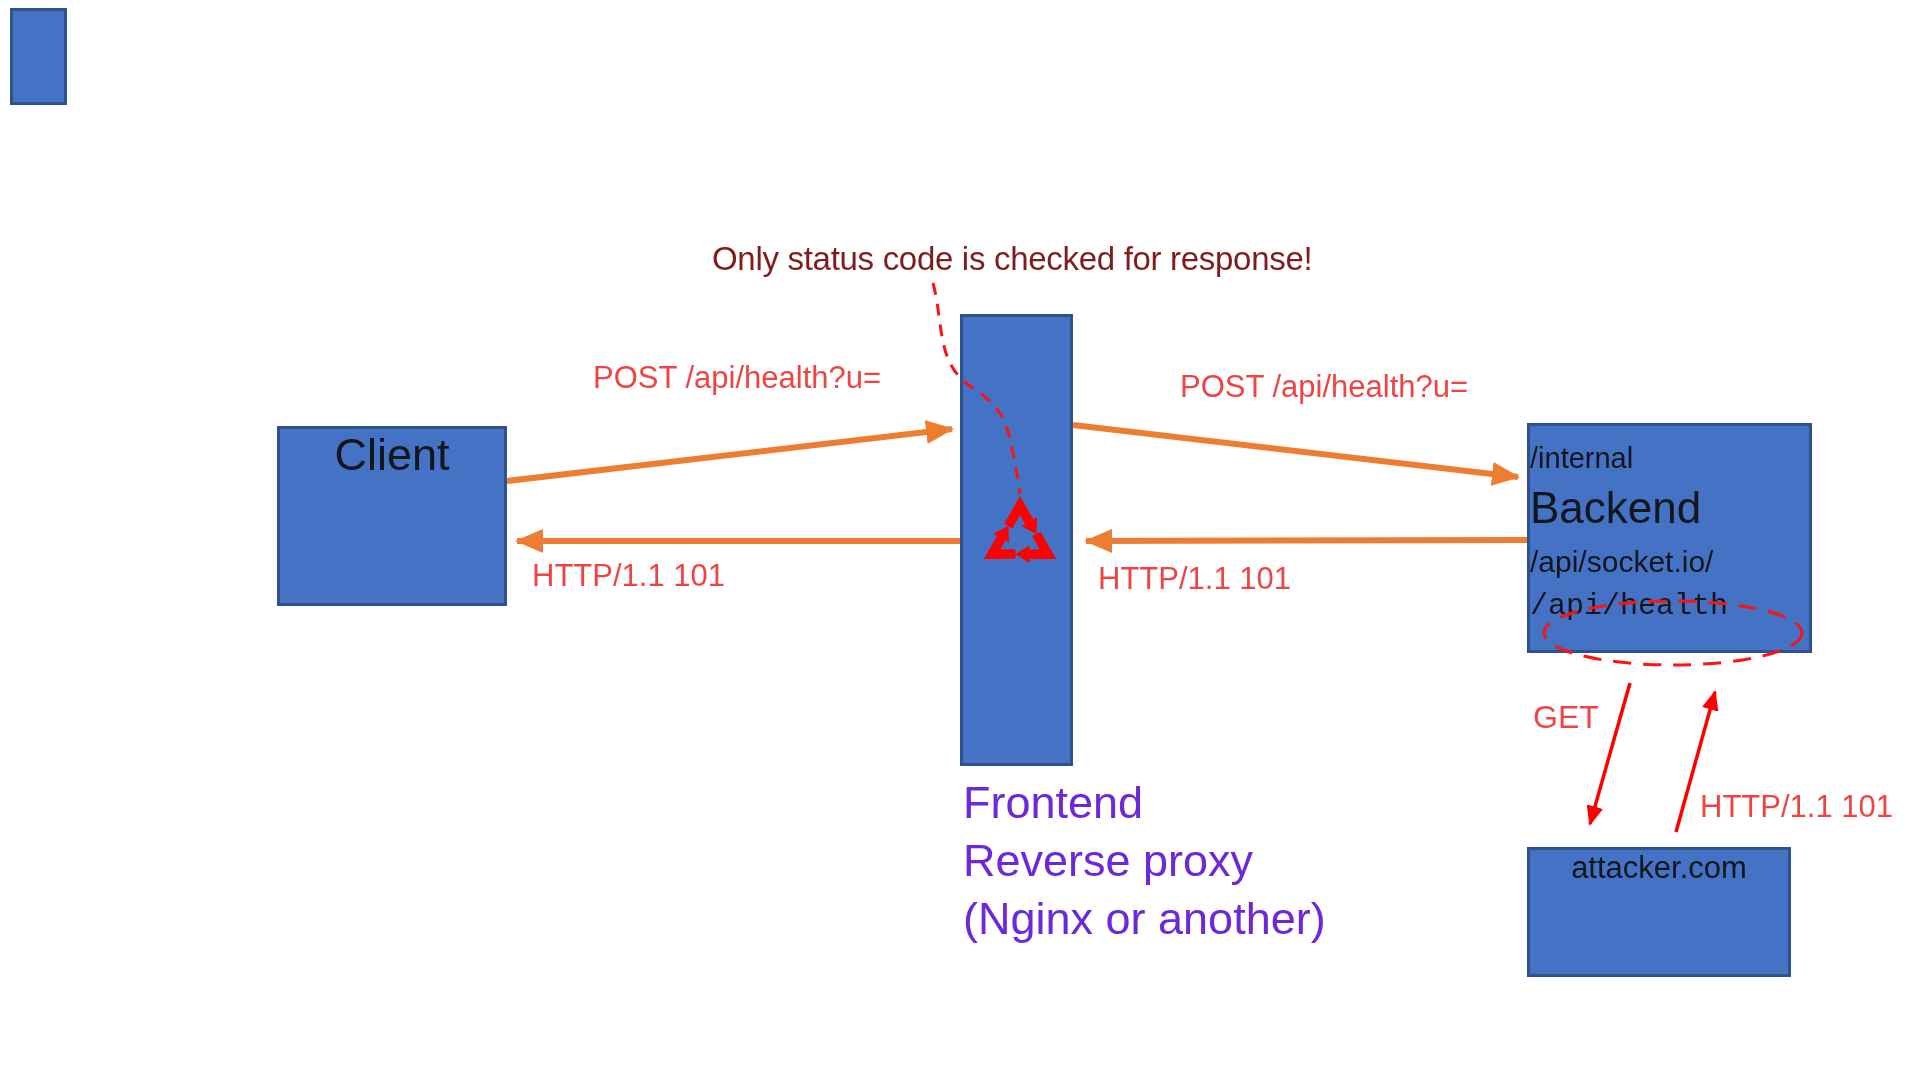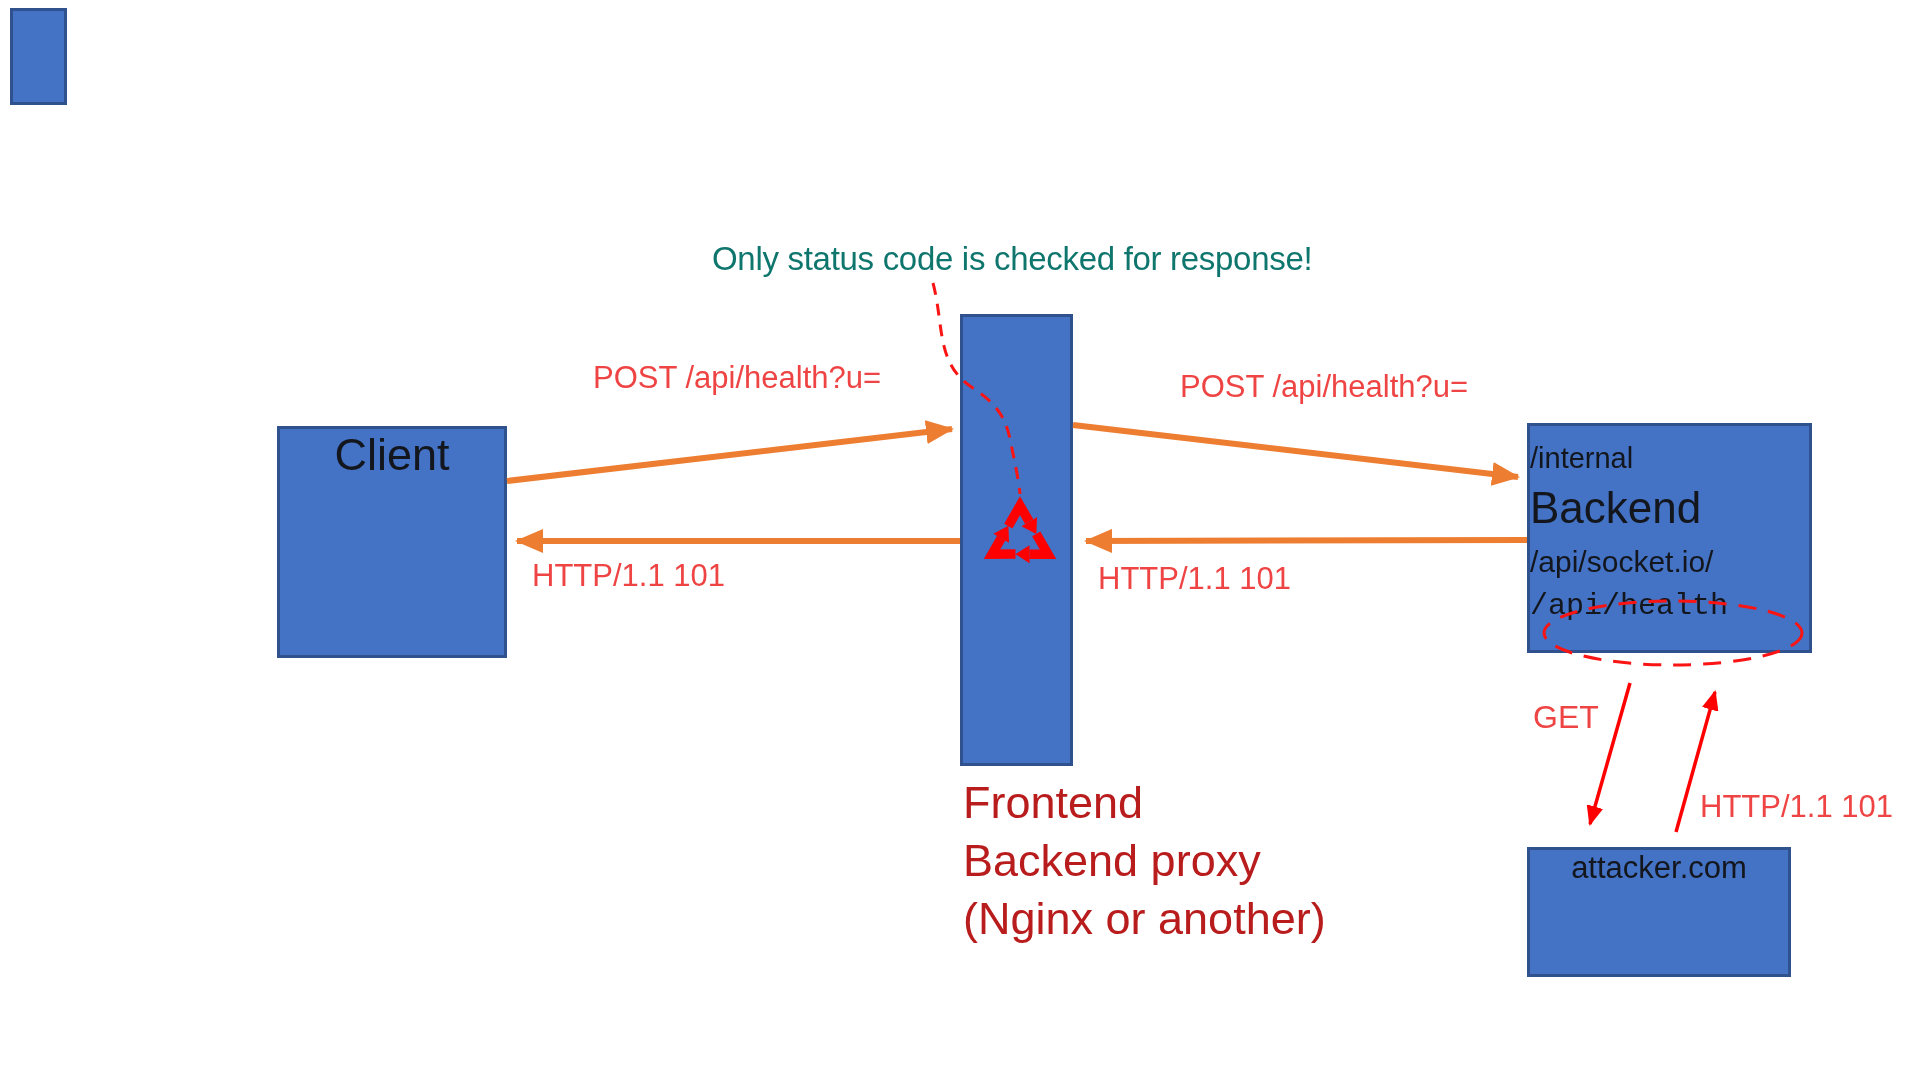--- a/index.html
+++ b/index.html
@@ -5,39 +5,39 @@
   html,body{margin:0;padding:0;background:#ffffff;}
   #canvas{
     position:relative;width:1920px;height:1080px;background:#ffffff;overflow:hidden;
     font-family:"Liberation Sans","DejaVu Sans",sans-serif;color:#111111;
   }
   .node{
     position:absolute;background:#4472C4;border:3px solid #2F528F;box-sizing:border-box;
     display:flex;align-items:flex-start;justify-content:center;color:#13161c;
   }
   #corner-rect{left:10px;top:8px;width:57px;height:97px;}
-  #client-box{left:277px;top:426px;width:230px;height:232px;}
+  #client-box{left:277px;top:426px;width:230px;height:180px;}
   #client-box .node-label{font-size:45px;}
   #proxy-box{left:960px;top:314px;width:113px;height:452px;}
   #backend-box{left:1527px;top:423px;width:285px;height:230px;flex-direction:column;justify-content:flex-start;padding-top:16px;}
   #attacker-box{left:1527px;top:847px;width:264px;height:130px;}
   #attacker-box .node-label{font-size:31px;}
   .backend-line{font-size:29px;line-height:1.16;}
   .backend-title{font-size:44px;line-height:1.1;margin-top:8px;}
   .backend-sub{font-size:30px;line-height:1.2;margin-top:12px;}
   .backend-health{font-size:30px;line-height:1.2;margin-top:8px;font-family:Liberation Mono, monospace;}
   .edge-label{position:absolute;font-size:31px;white-space:nowrap;color:#ef4444;}
-  #label-annotation{position:absolute;left:712px;top:240px;font-size:33px;letter-spacing:-0.3px;white-space:nowrap;color:#0f766e;}
+  #label-annotation{position:absolute;left:712px;top:240px;font-size:33px;letter-spacing:-0.3px;white-space:nowrap;color:#7f1d1d;}
   #label-post-left{left:593px;top:360px;}
   #label-post-right{left:1180px;top:369px;}
   #label-http-left{left:532px;top:558px;}
   #label-http-mid{left:1098px;top:561px;}
   #label-get{left:1533px;top:699px;font-size:32px;}
   #label-http-bottom{left:1700px;top:789px;}
-  #proxy-caption{position:absolute;left:963px;top:774px;font-size:45px;line-height:58px;white-space:nowrap;color:#b91c1c;}
+  #proxy-caption{position:absolute;left:963px;top:774px;font-size:45px;line-height:58px;white-space:nowrap;color:#6d28d9;}
   #overlay{position:absolute;left:0;top:0;width:1920px;height:1080px;pointer-events:none;}
 </style>
 </head>
 <body>
 
 <div id="canvas">
 
   <div class="node" id="corner-rect"></div>
 
   <div id="label-annotation">Only status code is checked for response!</div>
@@ -61,21 +61,21 @@
 
   <div class="edge-label" id="label-post-left">POST /api/health?u=</div>
   <div class="edge-label" id="label-post-right">POST /api/health?u=</div>
   <div class="edge-label" id="label-http-left">HTTP/1.1 101</div>
   <div class="edge-label" id="label-http-mid">HTTP/1.1 101</div>
   <div class="edge-label" id="label-get">GET</div>
   <div class="edge-label" id="label-http-bottom">HTTP/1.1 101</div>
 
   <div id="proxy-caption">
     <div>Frontend</div>
-    <div>Backend proxy</div>
+    <div>Reverse proxy</div>
     <div>(Nginx or another)</div>
   </div>
 
   <svg id="overlay" viewBox="0 0 1920 1080">
     <defs>
       <marker id="oHead" markerUnits="userSpaceOnUse" markerWidth="28" markerHeight="24" refX="26" refY="12" orient="auto">
         <polygon points="0,0 28,12 0,24" fill="#ED7D31"></polygon>
       </marker>
       <marker id="rHead" markerUnits="userSpaceOnUse" markerWidth="20" markerHeight="17" refX="18" refY="8.5" orient="auto">
         <polygon points="0,0 20,8.5 0,17" fill="#FF0000"></polygon>

